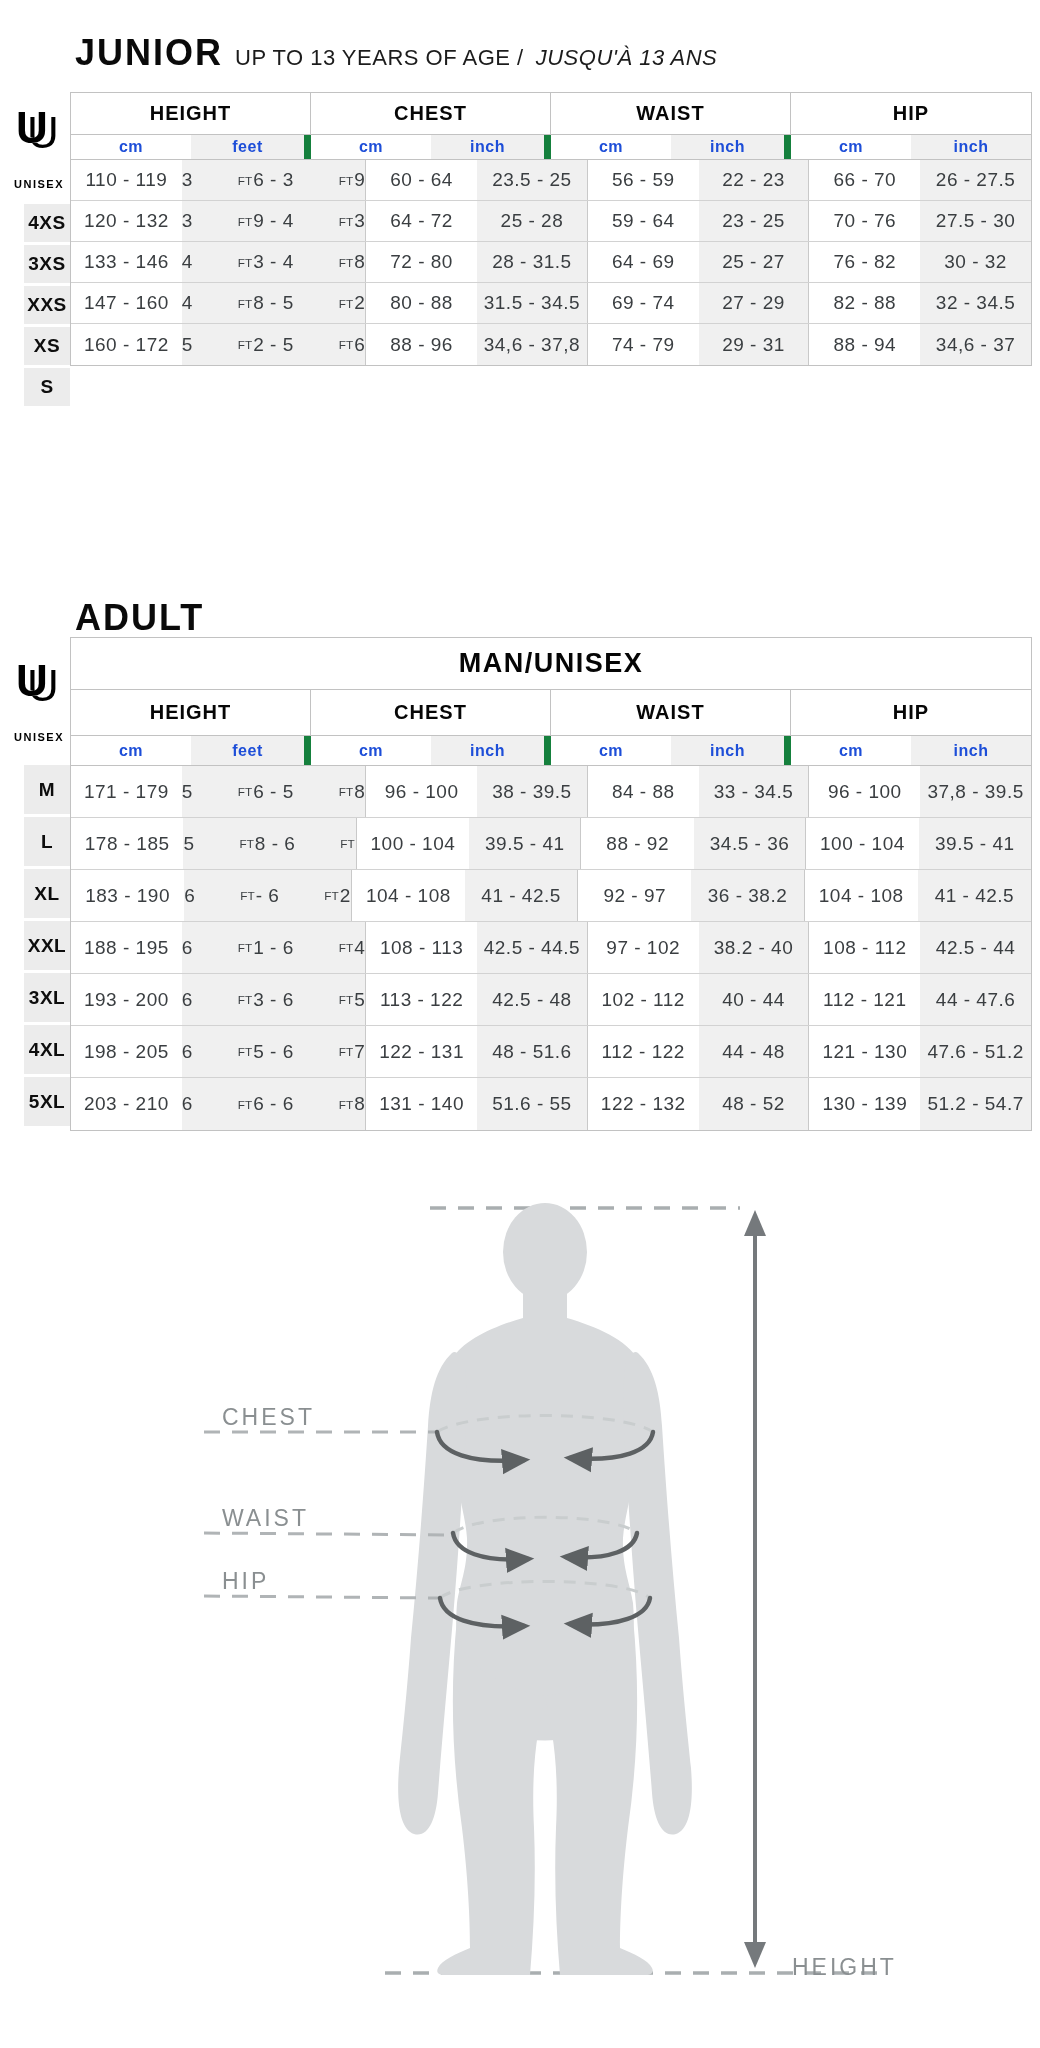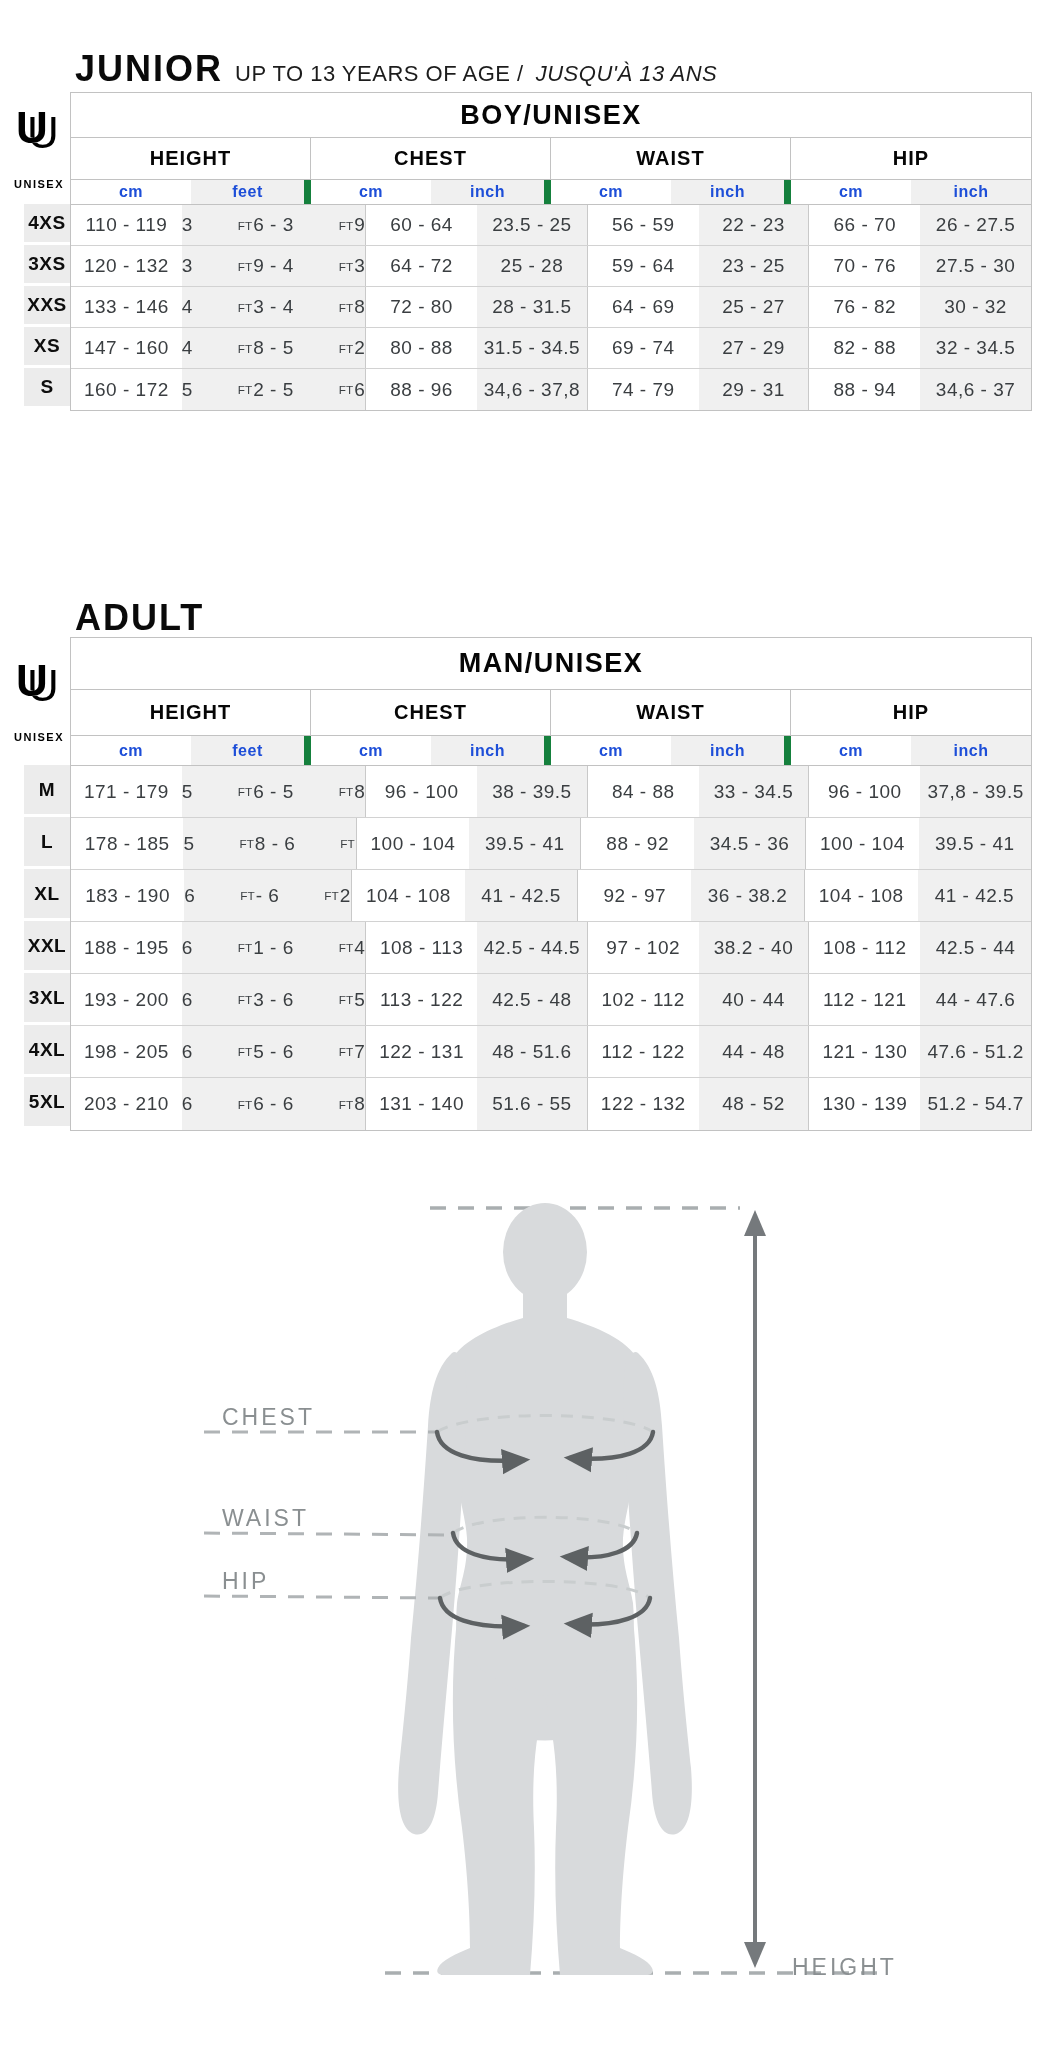--- a/index.html
+++ b/index.html
@@ -42,21 +42,21 @@
 
   .sec-junior{--head-h:112px;--gh:45px;--ch:42px;--uh:25px;--row-h:41px;}
   .sec-adult{--head-h:128px;--gh:52px;--ch:46px;--uh:30px;--row-h:52px;}
 
   #diagram{position:absolute;left:0;top:1148px;}
   .diag-label{font-size:23px;letter-spacing:3px;fill:#8a8f91;font-weight:400;}
 </style>
 </head>
 <body>
 
-<div class="section-title" style="top:48px;">
+<div class="section-title" style="top:32px;">
   <span class="big">JUNIOR</span>
   <span class="sub">UP TO 13 YEARS OF AGE /</span>
   <span class="sub italic">JUSQU'À 13 ANS</span>
 </div>
 
 <div class="table-wrap sec-junior" style="top:92px;">
   <div class="left-col">
     <div class="logo-cell">
       <div class="logo-u">
         <span class="u-back">U</span>
@@ -66,21 +66,20 @@
     </div>
     <div class="sizes">
         <div class="size-cell">4XS</div>
         <div class="size-cell">3XS</div>
         <div class="size-cell">XXS</div>
         <div class="size-cell">XS</div>
         <div class="size-cell">S</div>
       </div>
   </div>
   <div class="main-table">
-      <div class="group-header">BOY/UNISEX</div>
       <div class="col-row">
         <div class="col-h">HEIGHT</div>
         <div class="col-h">CHEST</div>
         <div class="col-h">WAIST</div>
         <div class="col-h">HIP</div>
       </div>
       <div class="unit-row">
         <div class="unit">cm</div>
         <div class="unit shaded">feet</div>
         <div class="unit">cm</div>

